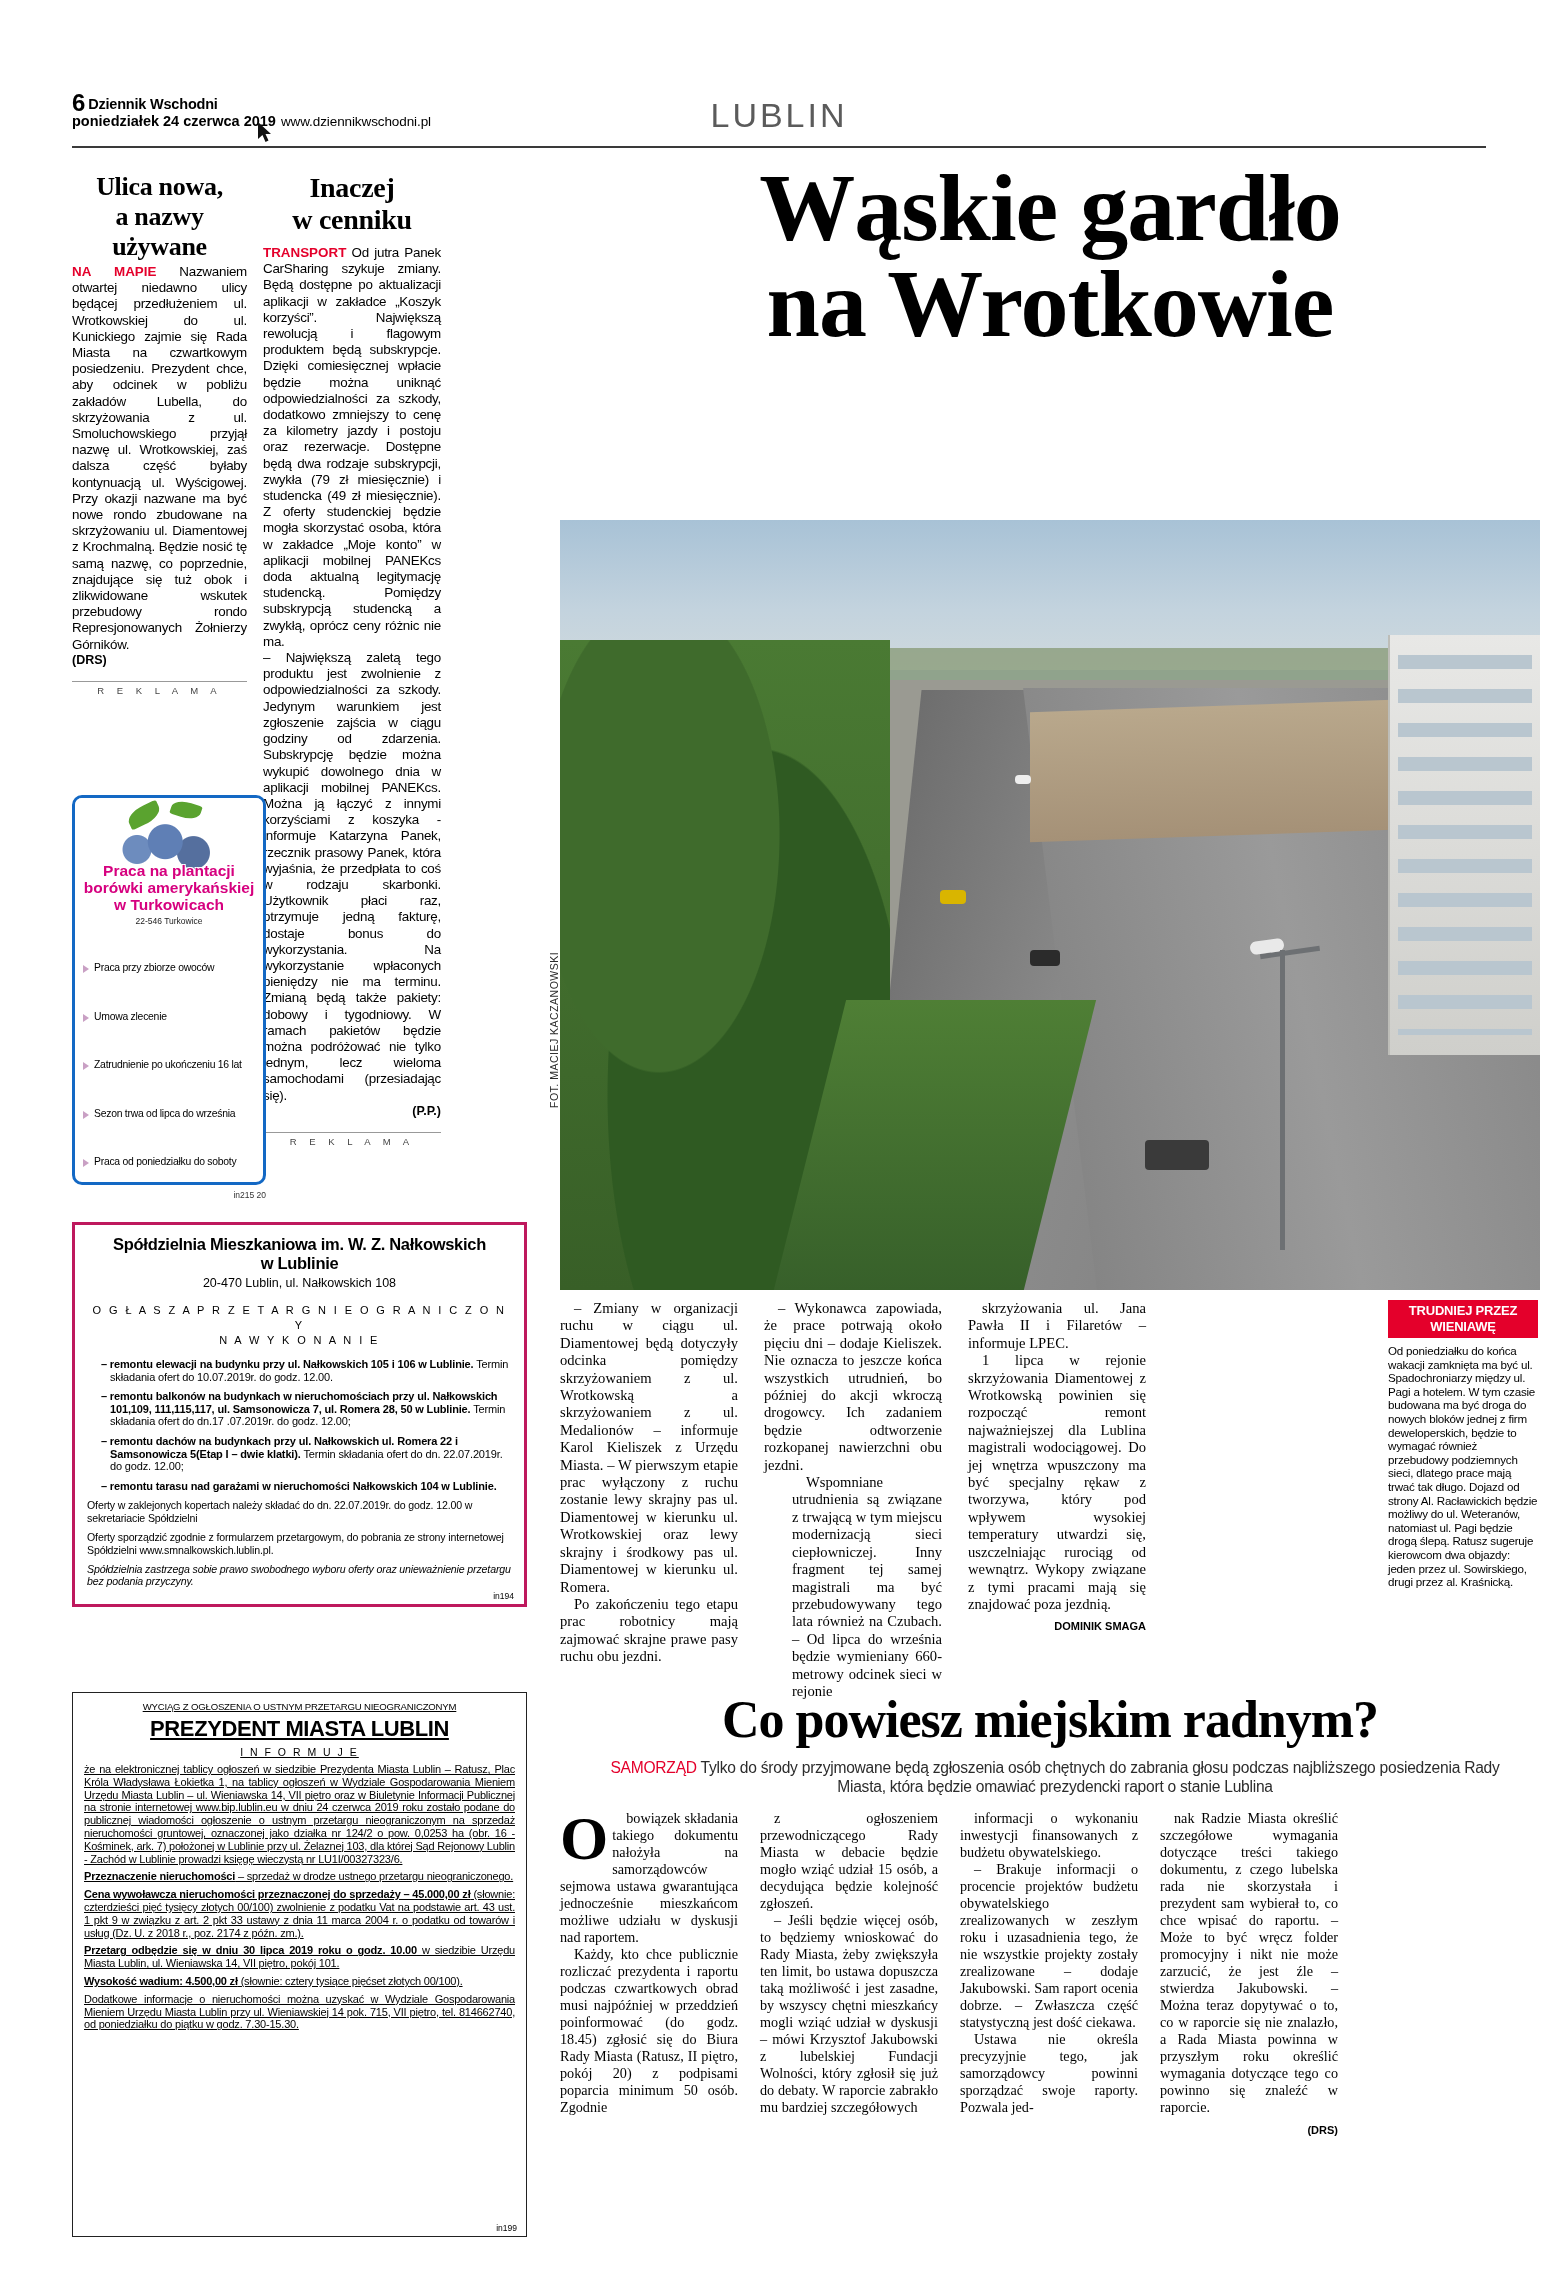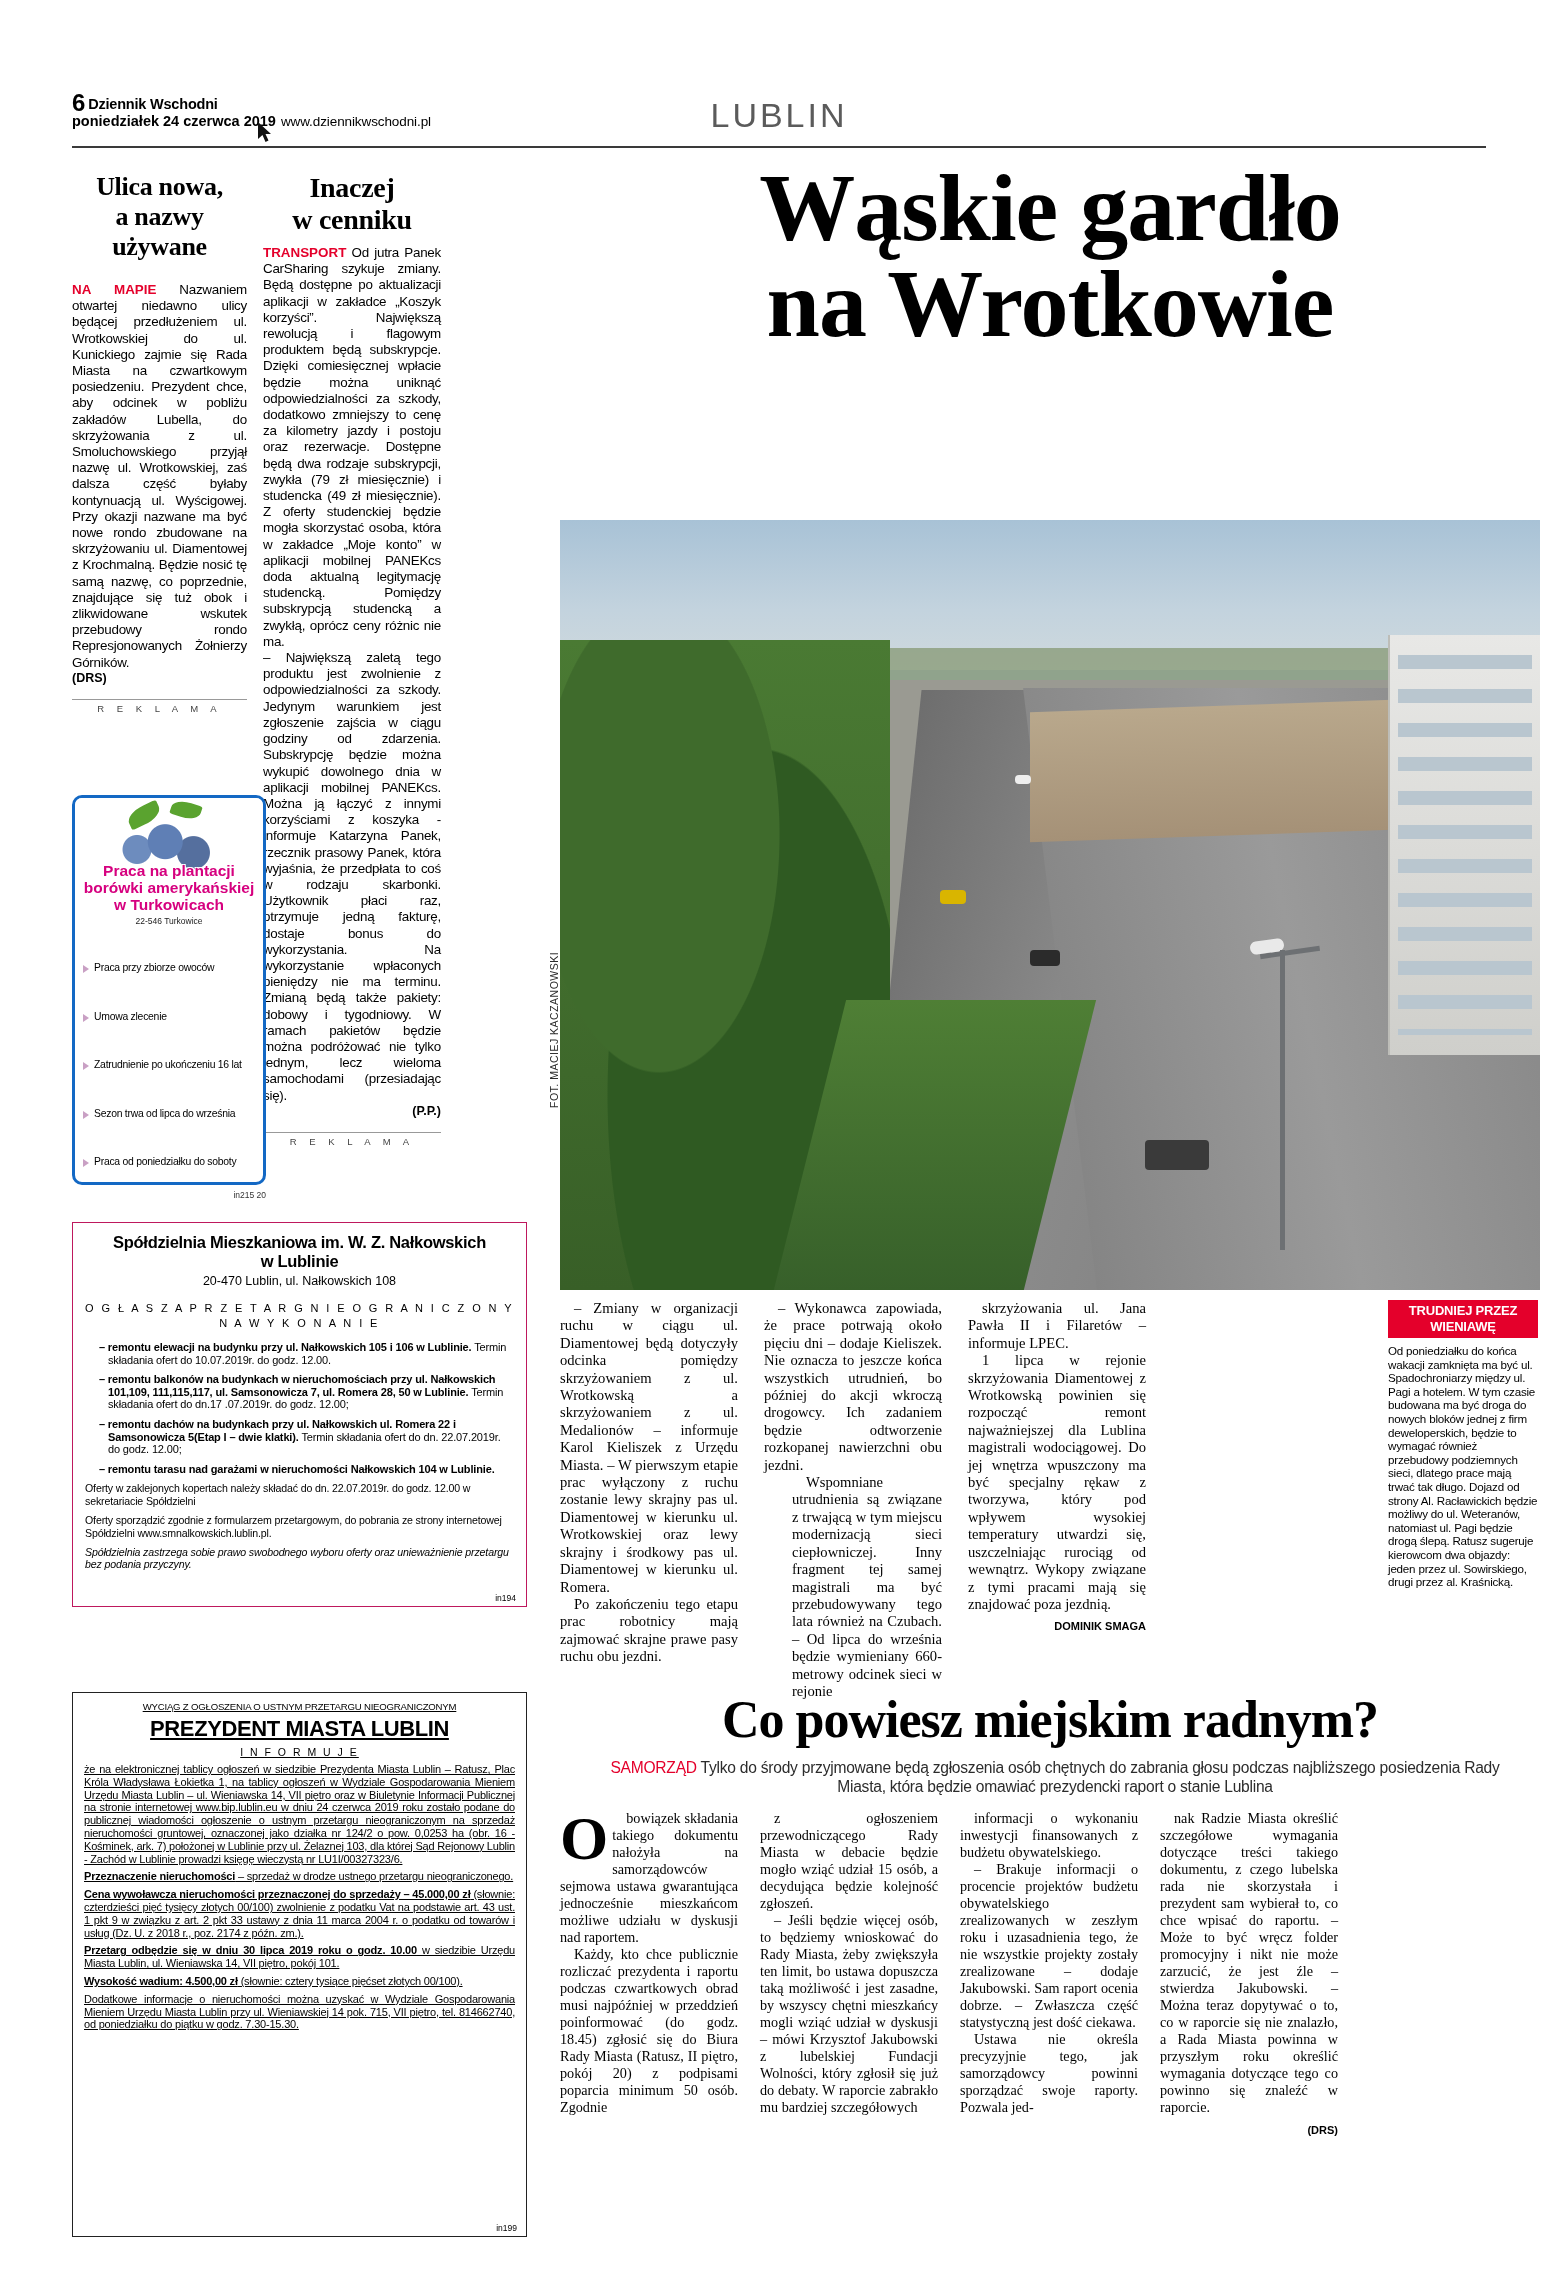--- a/index.html
+++ b/index.html
@@ -77,21 +77,21 @@
     content:"";position:absolute;left:0;top:3px;
     border-left:6px solid #c9a0c4;border-top:4px solid transparent;border-bottom:4px solid transparent;
   }
   .ad-contact{text-align:center;font-size:10.2px;line-height:13px;margin-top:9px;padding:0 6px;letter-spacing:-0.2px;}
   .ad-contact b{font-weight:bold;}
   .ad-code{position:absolute;left:72px;top:1190px;width:194px;text-align:right;font-size:8.5px;color:#333;}
 
   
   .box-spol{
     position:absolute;left:72px;top:1222px;width:455px;height:385px;
-    border:1px solid #be185d;box-sizing:border-box;background:#fff;padding:10px 12px;
+    border:3px solid #be185d;box-sizing:border-box;background:#fff;padding:10px 12px;
   }
   .spol-h1{text-align:center;font-size:16.5px;font-weight:bold;line-height:19px;letter-spacing:-0.3px;}
   .spol-h2{text-align:center;font-size:12.5px;margin-top:3px;}
   .spol-sub{text-align:center;font-size:11px;letter-spacing:2.4px;margin-top:13px;line-height:15px;}
   .spol-list{margin:10px 0 0 14px;padding:0;list-style:none;}
   .spol-list li{font-size:11px;line-height:12.6px;margin-bottom:7px;text-indent:-9px;padding-left:9px;letter-spacing:-0.15px;}
   .spol-list b{font-weight:bold;}
   .spol-p{font-size:10.6px;line-height:12.4px;margin-top:7px;letter-spacing:-0.15px;}
   .spol-p.it{font-style:italic;}
   .spol-code{position:absolute;right:10px;bottom:3px;font-size:8.5px;}
@@ -218,21 +218,21 @@
   </div>
 
   <div class="section-title">LUBLIN</div>
   <div class="rule-top"></div>
 
   <div class="col1">
     <div class="hl-serif">
       <div>Ulica nowa,</div>
       <div>a nazwy używane</div>
     </div>
-    <div class="body-sans" style="margin-top:20px;">
+    <div class="body-sans" style="margin-top:2px;">
       <span class="kicker-red">NA MAPIE</span><span> Nazwaniem otwartej niedawno ulicy będącej przedłużeniem ul. Wrotkowskiej do ul. Kunickiego zajmie się Rada Miasta na czwartkowym posiedzeniu. Prezydent chce, aby odcinek w pobliżu zakładów Lubella, do skrzyżowania z ul. Smoluchowskiego przyjął nazwę ul. Wrotkowskiej, zaś dalsza część byłaby kontynuacją ul. Wyścigowej. Przy okazji nazwane ma być nowe rondo zbudowane na skrzyżowaniu ul. Diamentowej z Krochmalną. Będzie nosić tę samą nazwę, co poprzednie, znajdujące się tuż obok i zlikwidowane wskutek przebudowy rondo Represjonowanych Żołnierzy Górników.</span>
     </div>
     <div class="sig">(DRS)</div>
     <div class="reklama">R E K L A M A</div>
   </div>
 
   <div class="col2">
     <div class="hl-serif" style="font-size:28px;line-height:32px;">
       <div>Inaczej</div>
       <div>w cenniku</div>

